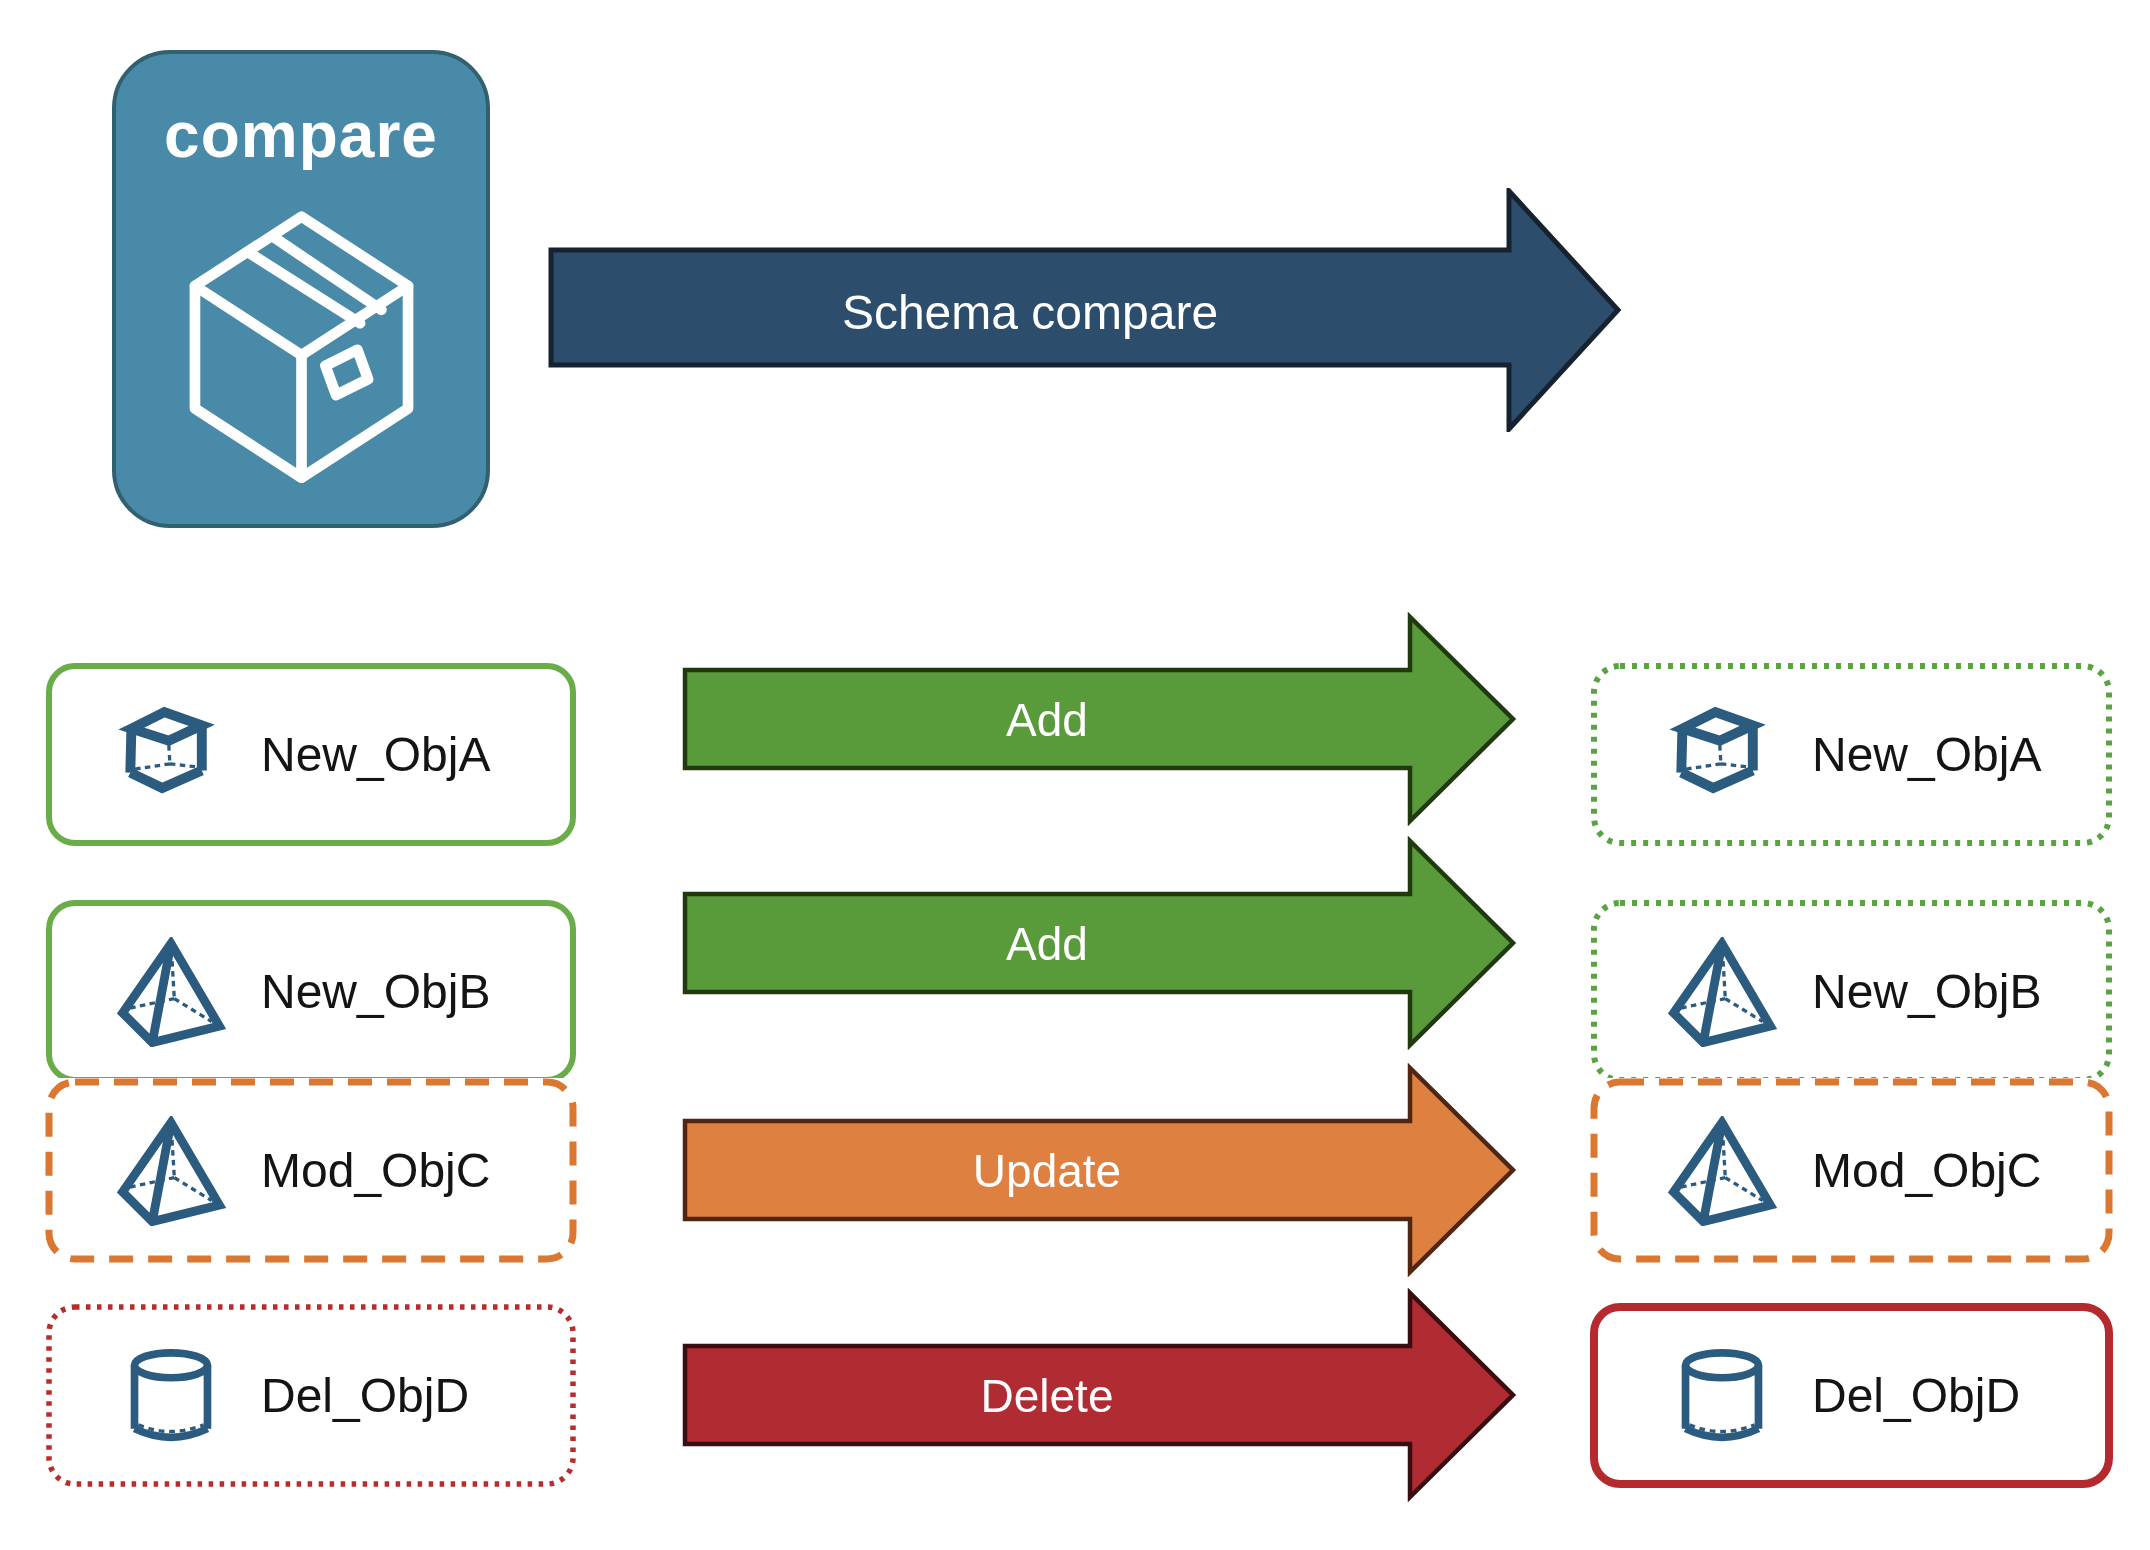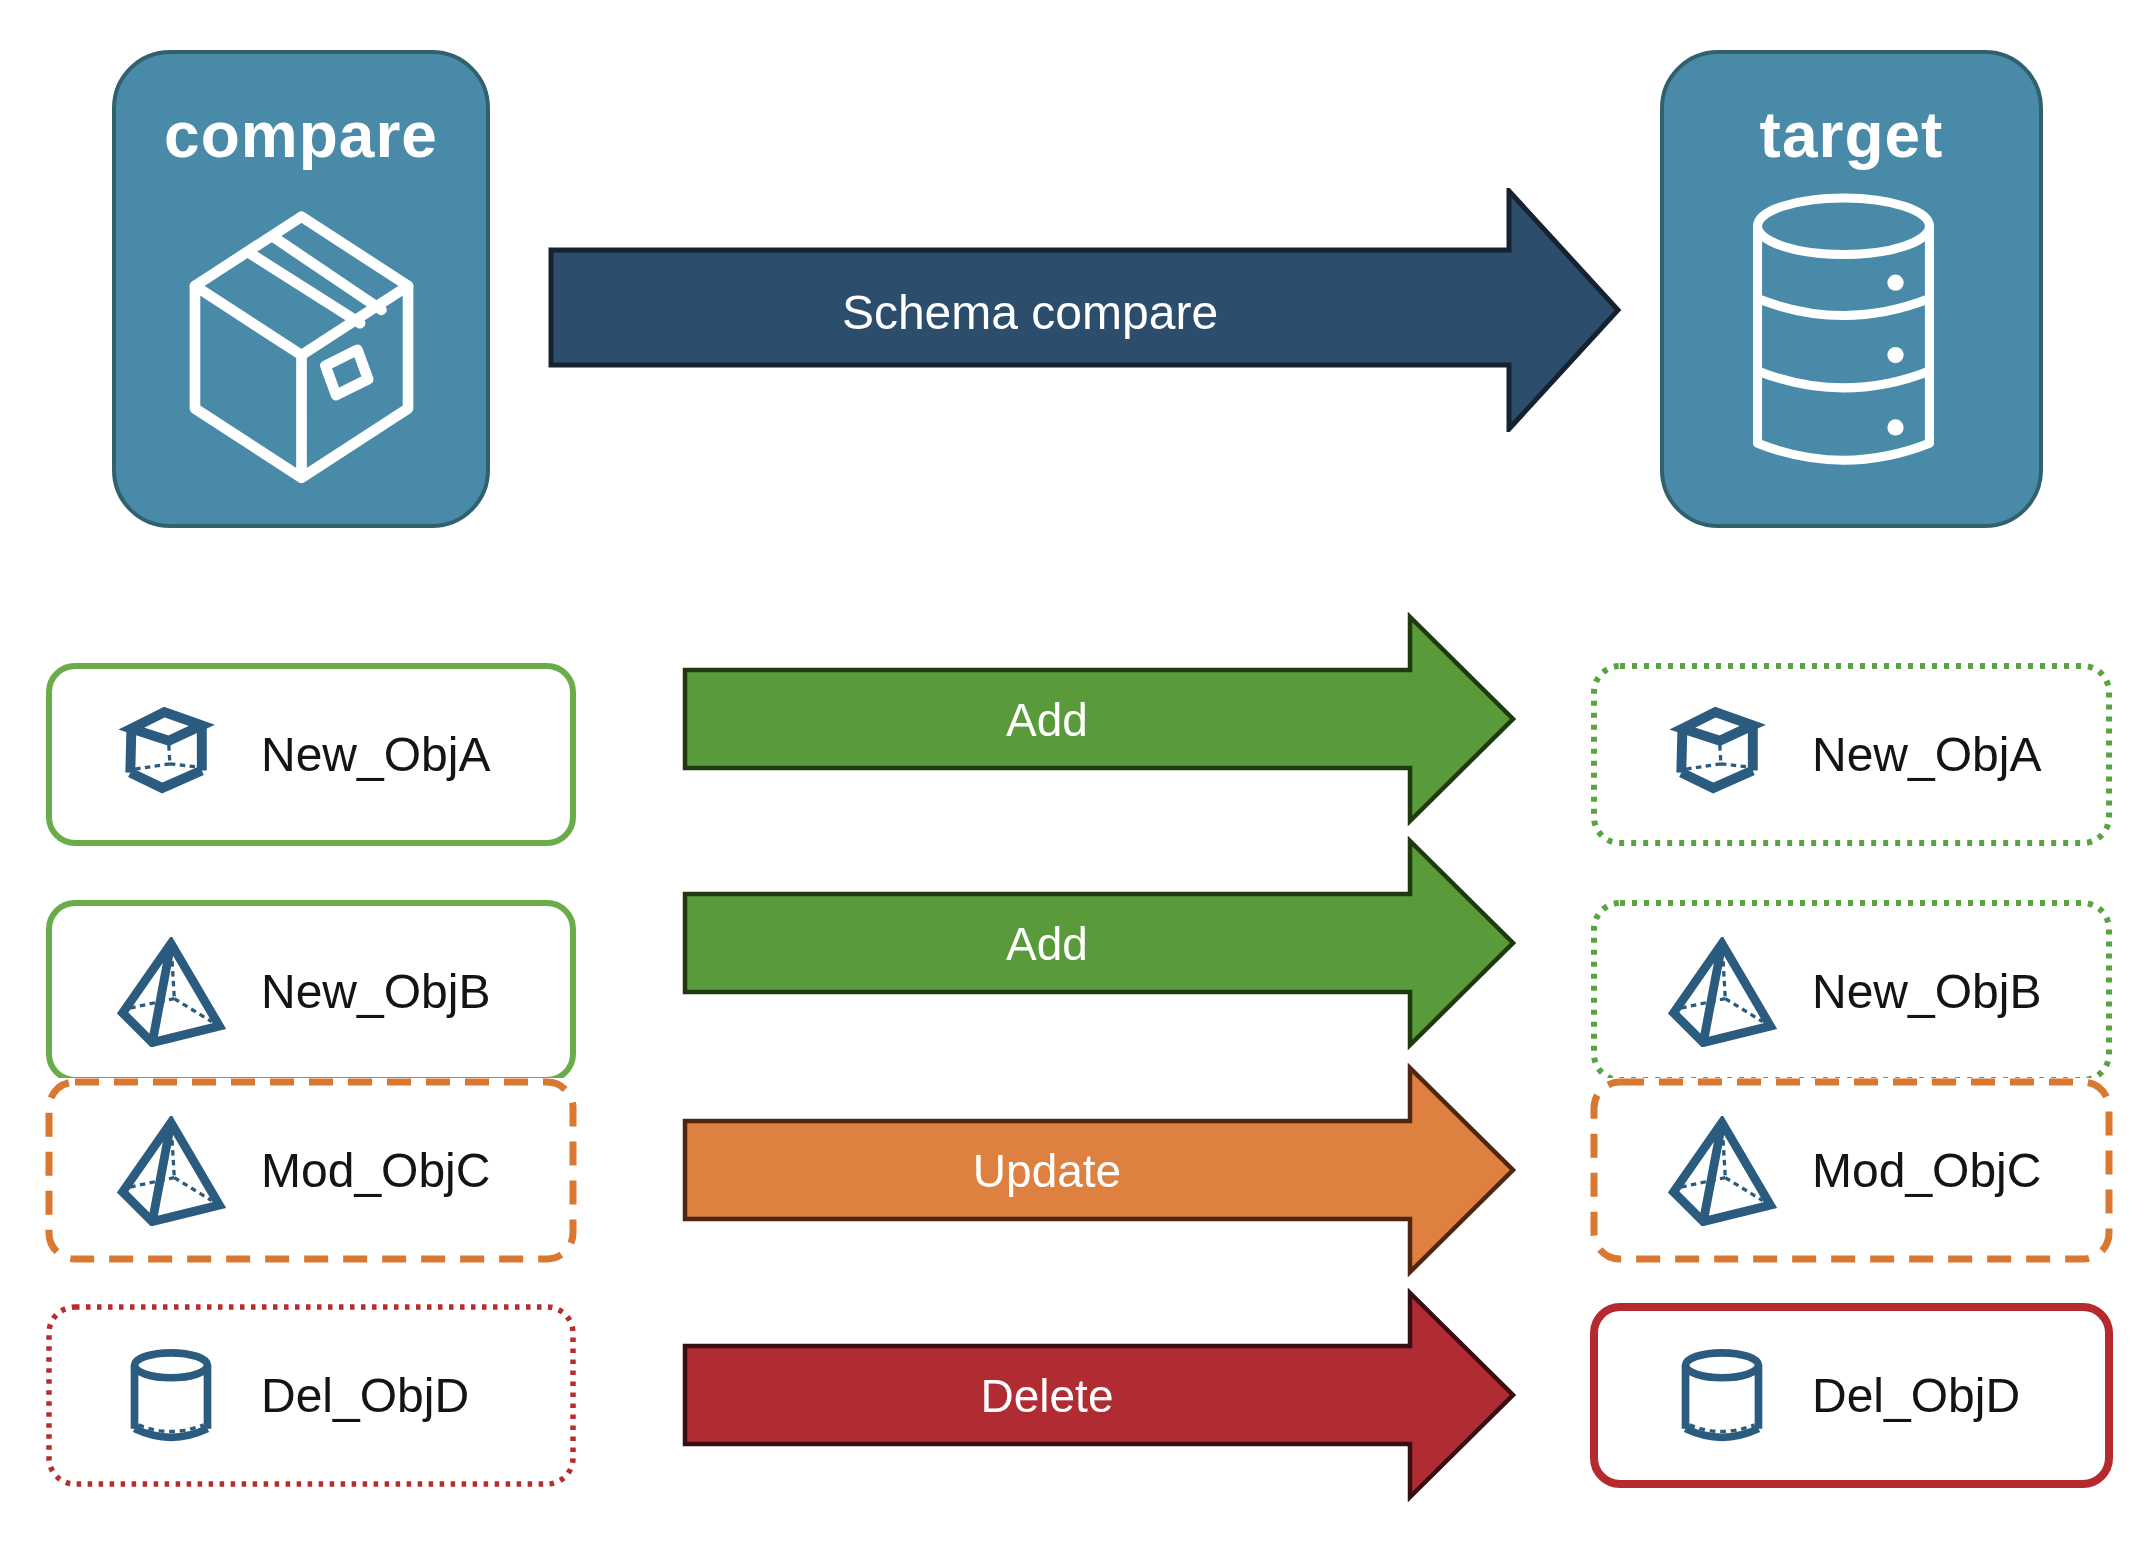--- a/index.html
+++ b/index.html
@@ -91,34 +91,20 @@
     <svg class="panel-icon pkg-icon" width="267" height="293" viewBox="0 0 100 110">
       <g fill="none" stroke="#FFFFFF" stroke-width="4" stroke-linejoin="round" stroke-linecap="round">
         <polygon points="50,7 90,33 50,59 10,33"></polygon>
         <path d="M10,33 L10,79 L50,105 L50,59 M90,33 L90,79 L50,105"></path>
         <path d="M31,21 L72,47 M40,15 L80,42"></path>
         <polygon points="59,63 71,57 75,68 63,74"></polygon>
       </g>
     </svg>
   </div>
 
-  <div class="panel panel-target">
-    <span class="panel-title">target</span>
-    <svg class="panel-icon db-icon" width="227" height="294" viewBox="0 0 100 130">
-      <g fill="none" stroke="#FFFFFF" stroke-width="4" stroke-linecap="round">
-        <ellipse cx="50" cy="16" rx="38" ry="12.5"></ellipse>
-        <path d="M12,16 L12,112 M88,16 L88,112 M12,112 Q50,127 88,112 M12,48 Q50,63 88,48 M12,80 Q50,95 88,80"></path>
-      </g>
-      <g fill="#FFFFFF">
-        <circle cx="73" cy="41" r="3.6"></circle>
-        <circle cx="73" cy="73" r="3.6"></circle>
-        <circle cx="73" cy="105" r="3.6"></circle>
-      </g>
-    </svg>
-  </div>
 
   <svg class="arrow-svg" style="left:548px;top:188px" width="1076" height="244" viewBox="0 0 1076 244">
     <polygon class="a-schema" points="3,62 961,62 961,3 1070,122 961,241 961,177 3,177"></polygon>
     <text class="arrow-text schema-text" x="482" y="124">Schema compare</text>
   </svg>
 
   <div class="obj-box left-box row1">
     <svg class="border-svg" viewBox="0 0 532 185" preserveAspectRatio="none">
       <rect class="b-solid-green" x="4" y="4" width="524" height="177" rx="26"></rect>
     </svg>

